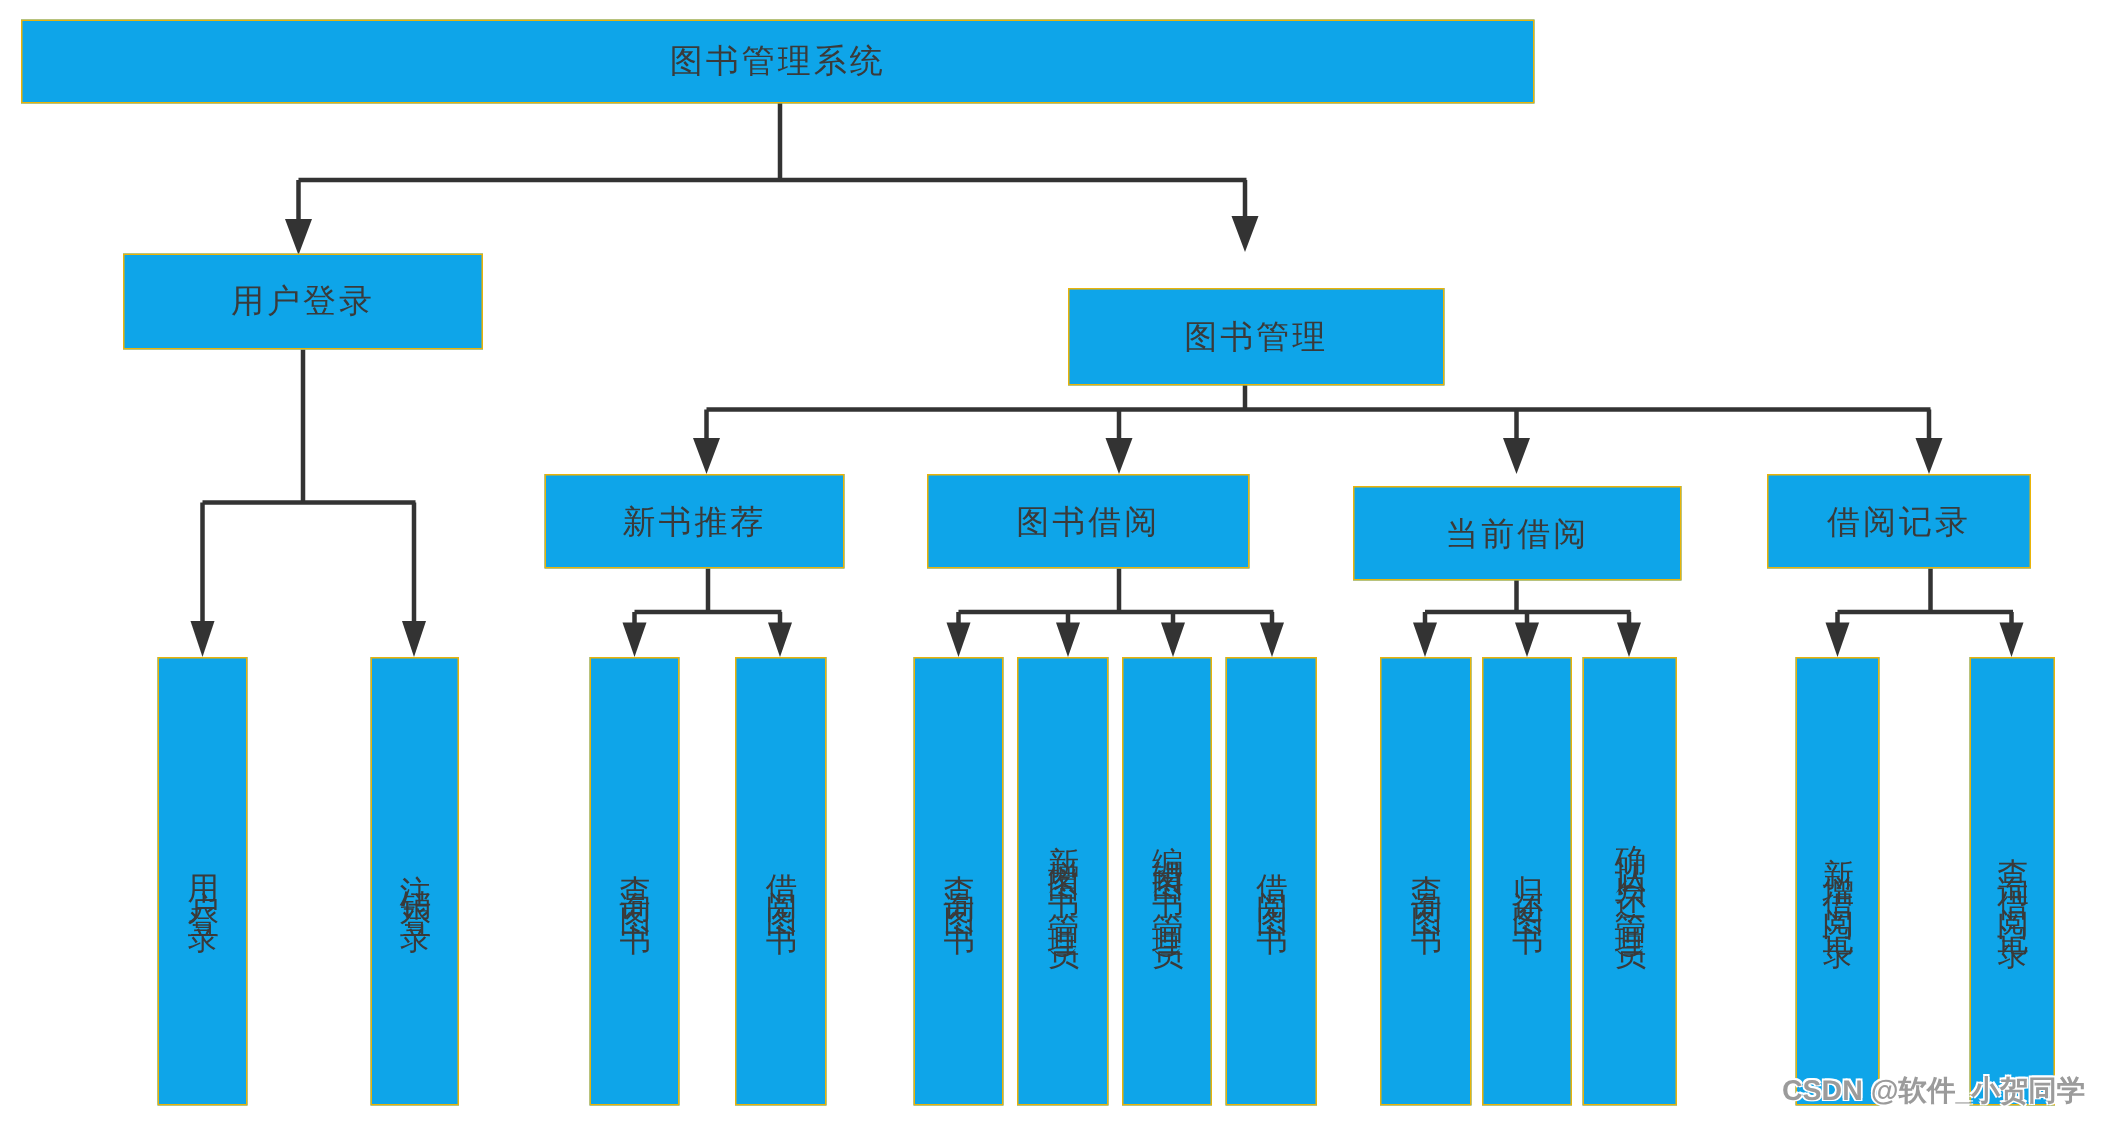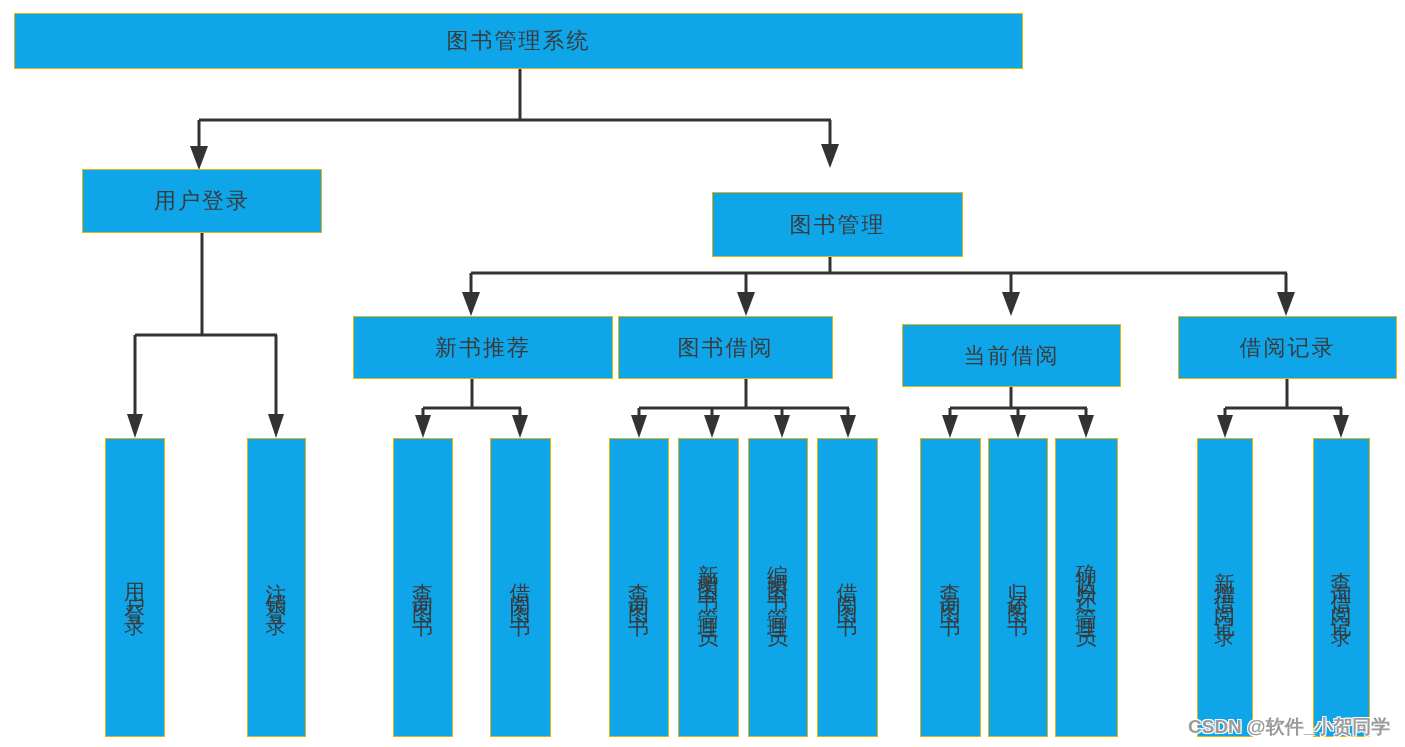--- a/index.html
+++ b/index.html
@@ -135,24 +135,24 @@
       <line x1="1341" y1="408" x2="1341" y2="417"></line>
       <polygon points="1333,415 1349,415 1341,438"></polygon>
     </g>
   </svg>
 
   <div class="box hbox" style="left:14px; top:13px; width:1009px; height:56px;">图书管理系统</div>
 
   <div class="box hbox" style="left:82px; top:169px; width:240px; height:64px;">用户登录</div>
   <div class="box hbox" style="left:712px; top:168px; width:251px; height:65px;margin-top:24px;">图书管理</div>
 
-  <div class="box hbox" style="left:353px; top:316px; width:260px; height:63px;">新书推荐</div>
+  <div class="box hbox" style="left:363px; top:316px; width:200px; height:63px;">新书推荐</div>
   <div class="box hbox" style="left:618px; top:316px; width:215px; height:63px;">图书借阅</div>
   <div class="box hbox" style="left:902px; top:324px; width:219px; height:63px;">当前借阅</div>
-  <div class="box hbox" style="left:1178px; top:316px; width:219px; height:63px;">借阅记录</div>
+  <div class="box hbox" style="left:1178px; top:316px; width:176px; height:63px;">借阅记录</div>
 
   <div class="box vbox" style="left:105px; top:438px; width:60px; height:299px;">用户登录</div>
   <div class="box vbox" style="left:247px; top:438px; width:59px; height:299px;">注销登录</div>
 
   <div class="box vbox" style="left:393px; top:438px; width:60px; height:299px;">查询图书</div>
   <div class="box vbox" style="left:490px; top:438px; width:61px; height:299px;">借阅图书</div>
 
   <div class="box vbox" style="left:609px; top:438px; width:60px; height:299px;">查询图书</div>
   <div class="box vbox vbox-long" style="left:678px; top:438px; width:61px; height:299px;">新增图书（管理员）</div>
   <div class="box vbox vbox-long" style="left:748px; top:438px; width:60px; height:299px;">编辑图书（管理员）</div>

